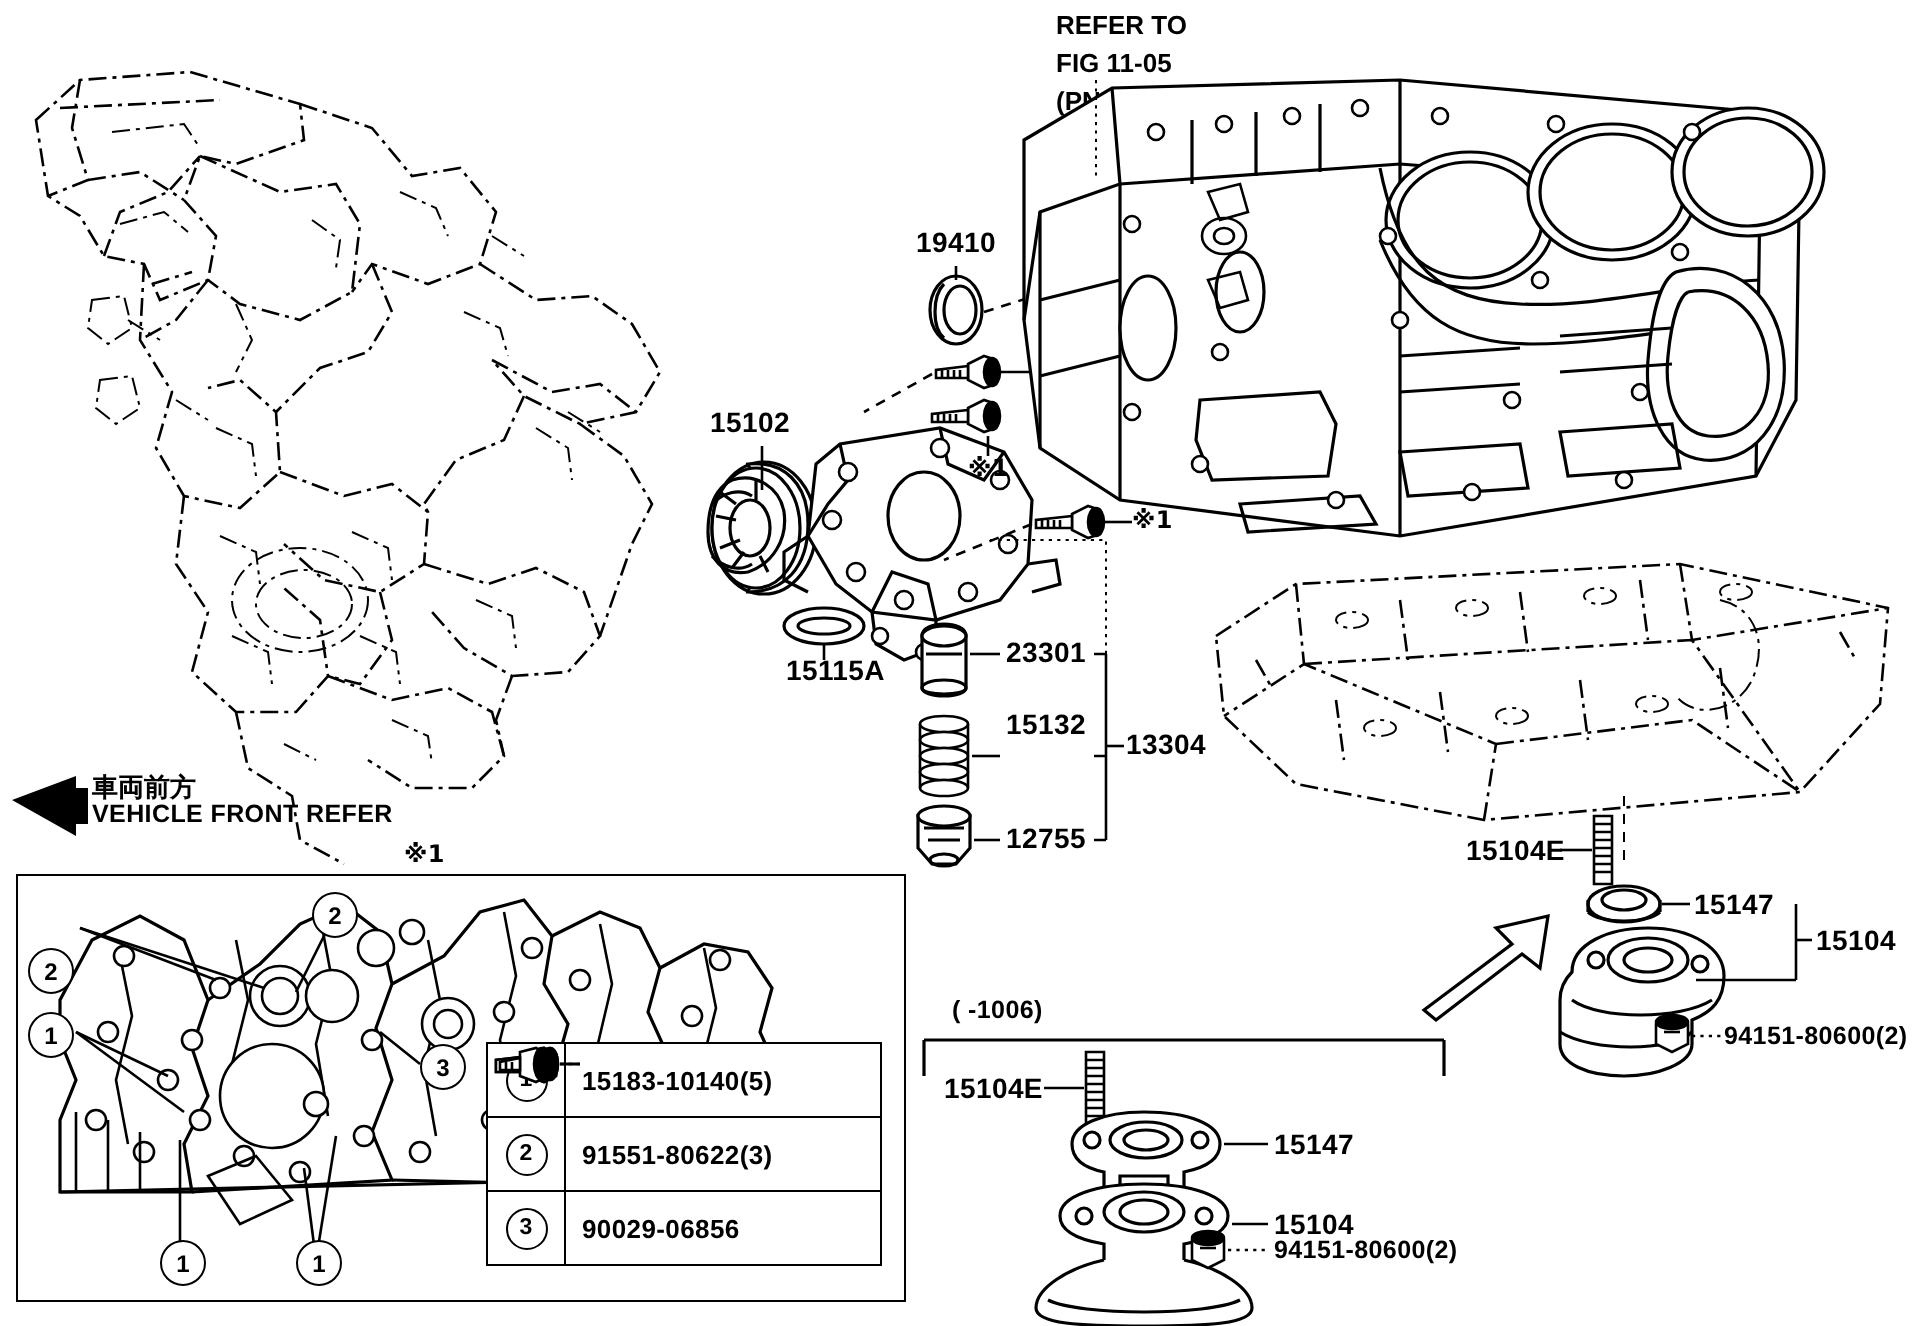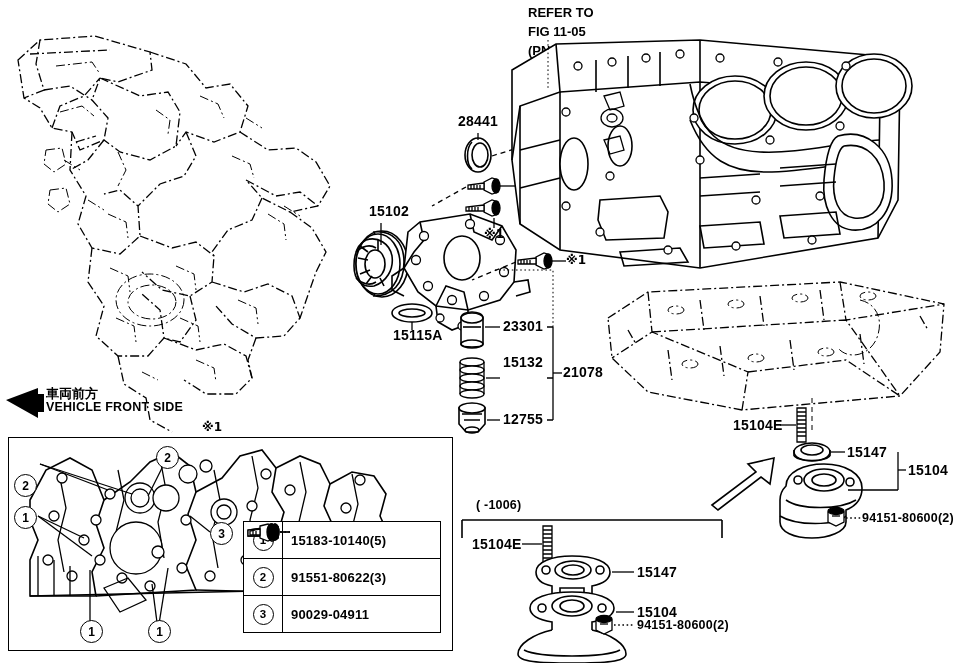--- a/index.html
+++ b/index.html
@@ -106,40 +106,40 @@
       <ellipse cx="152" cy="302" rx="24" ry="17"></ellipse>
       <path d="M46 150 L62 148 L66 164 L54 172 L44 164 Z"></path>
       <path d="M50 190 L66 188 L70 204 L58 212 L48 204 Z"></path>
     </g>
   </svg>
 
   <svg width="960" height="663">
     <polygon class="fillk" points="6,400 38,388 38,394 44,394 44,412 38,412 38,418"></polygon>
   </svg>
   <div class="jp" style="position:absolute;left:46px;top:385px;">車両前方</div>
-  <div class="lbl sm" style="left:46px;top:400px;">VEHICLE FRONT SIDE</div>
+  <div class="lbl sm" style="left:46px;top:400px;">VEHICLE FRONT REFER</div>
 
   <svg width="960" height="663">
     <g class="ln s16">
       <ellipse class="fillw" cx="382" cy="264" rx="26" ry="33"></ellipse>
       <path class="fillw" d="M374 232 C392 230 404 242 404 262 C404 284 392 296 374 296
                              C378 286 380 274 380 264 C380 250 378 240 374 232 Z"></path>
       <ellipse class="fillw" cx="378" cy="264" rx="22" ry="30"></ellipse>
       <path d="M366 240 C378 236 390 244 392 256 C394 270 386 282 374 286
                C362 288 354 280 354 266 C354 252 358 244 366 240 Z"></path>
       <ellipse class="fillw" cx="375" cy="264" rx="10" ry="14"></ellipse>
       <path d="M360 246 L368 252 M358 258 L368 260 M360 274 L370 270
                M366 284 L372 276 M378 240 L378 250 M384 286 L380 278"></path>
       <path d="M356 252 C362 246 370 244 376 248"></path>
       <path d="M356 278 C362 284 370 286 376 282"></path>
     </g>
 
     <path class="ln s13" d="M381 223 L381 245"></path>
   </svg>
-  <div class="lbl" style="left:369px;top:203px;">15102</div>
+  <div class="lbl" style="left:355px;top:203px;">15102</div>
 
   <svg width="960" height="663">
     <g class="ln s16">
       <path class="fillw" d="M408 232 L420 222 L470 214 L502 226 L516 250 L514 282
                L500 300 L468 310 L436 306 L418 292 L404 268 Z"></path>
       <path d="M420 222 L424 240 L414 252 L404 268"></path>
       <path d="M470 214 L474 232 L492 240 L502 226"></path>
       <path d="M468 310 L464 292 L446 286 L436 306"></path>
       <ellipse class="fillw" cx="462" cy="258" rx="18" ry="22"></ellipse>
       <path d="M514 282 L528 280 L530 292 L516 296"></path>
@@ -162,21 +162,21 @@
 
   <svg width="960" height="663">
     <g class="ln s16">
       <ellipse class="fillw" cx="478" cy="155" rx="13" ry="17"></ellipse>
       <ellipse class="fillw" cx="480" cy="155" rx="8" ry="12"></ellipse>
       <path d="M472 142 C466 148 466 164 472 169"></path>
     </g>
     <path class="ln s13" d="M478 133 L478 140"></path>
     <path class="ln s13 dash" d="M492 156 L612 118"></path>
   </svg>
-  <div class="lbl" style="left:458px;top:113px;">28441</div>
+  <div class="lbl" style="left:458px;top:113px;">19410</div>
 
   <svg width="960" height="663">
 
     <g class="ln s13">
       <path class="fillw" d="M484 182 L492 178 L498 180 L498 192 L492 194 L484 190 Z"></path>
       <path class="fillw" d="M484 183 L468 185 L468 189 L484 189 Z"></path>
       <path d="M471 185 L471 189 M474 185 L474 189 M477 185 L477 189 M480 185 L480 189"></path>
       <ellipse class="fillk" cx="496" cy="186" rx="4" ry="7"></ellipse>
     </g>
     <path class="ln s13" d="M500 186 L522 186"></path>
@@ -243,21 +243,21 @@
 
     <path class="ln s13" d="M553 327 L553 420"></path>
     <path class="ln s13" d="M547 327 L553 327 M547 420 L553 420 M547 378 L553 378"></path>
     <path class="ln s13" d="M553 373 L562 373"></path>
 
     <path class="ln s1 dot" d="M553 327 L553 270 L494 270"></path>
   </svg>
   <div class="lbl" style="left:503px;top:318px;">23301</div>
   <div class="lbl" style="left:503px;top:354px;">15132</div>
   <div class="lbl" style="left:503px;top:411px;">12755</div>
-  <div class="lbl" style="left:563px;top:364px;">21078</div>
+  <div class="lbl" style="left:563px;top:364px;">13304</div>
 
   <svg width="960" height="663">
     <g class="ln s16">
       <path class="fillw" d="M512 70 L556 44 L700 40 L880 56 L900 74 L898 200
                              L878 238 L700 268 L560 250 L520 224 L512 160 Z"></path>
       <path d="M556 44 L560 92 L520 106 L512 160"></path>
       <path d="M560 92 L700 82 L880 96 L900 74"></path>
       <path d="M700 40 L700 82 M700 82 L700 268"></path>
       <path d="M880 56 L880 96 L878 238"></path>
       <path d="M560 250 L560 92"></path>
@@ -526,21 +526,21 @@
       <div class="cbody">
         <svg width="46" height="20">
           <g class="ln s13">
             <path class="fillw" d="M16 4 L24 2 L30 5 L30 16 L24 19 L16 16 Z"></path>
             <path class="fillw" d="M16 7 L6 9 L6 13 L16 13 Z"></path>
             <path d="M9 9 L9 13 M12 9 L12 13"></path>
             <ellipse class="fillk" cx="27" cy="10" rx="4" ry="8"></ellipse>
           </g>
           <path class="ln s13 dot" d="M32 10 L46 10"></path>
         </svg>
-        <span class="pnum">90029-04911</span>
+        <span class="pnum">90029-06856</span>
       </div>
     </div>
   </div>
 
   <div class="lbl sm" style="left:476px;top:498px;">(      -1006)</div>
   <svg width="960" height="663">
     <path class="ln s16" d="M462 520 L462 538 M462 520 L722 520 M722 520 L722 538"></path>
   </svg>
 
   <svg width="960" height="663">

